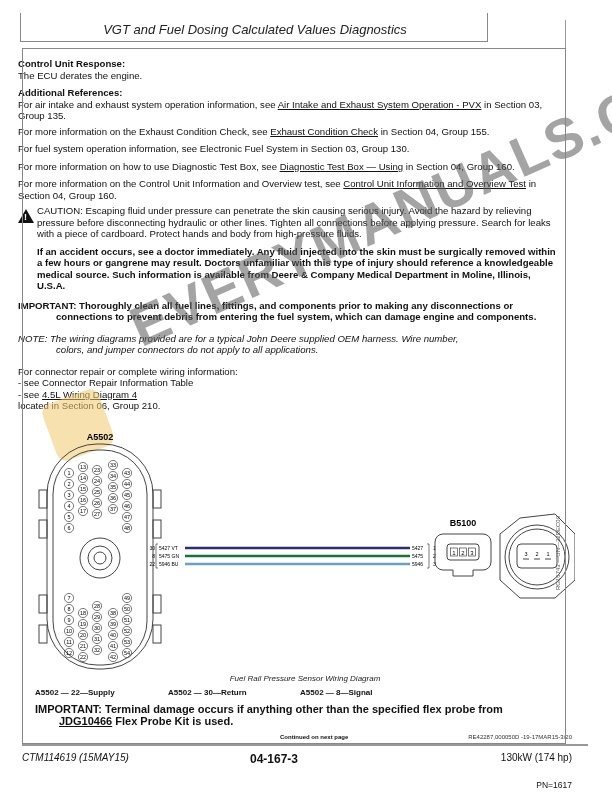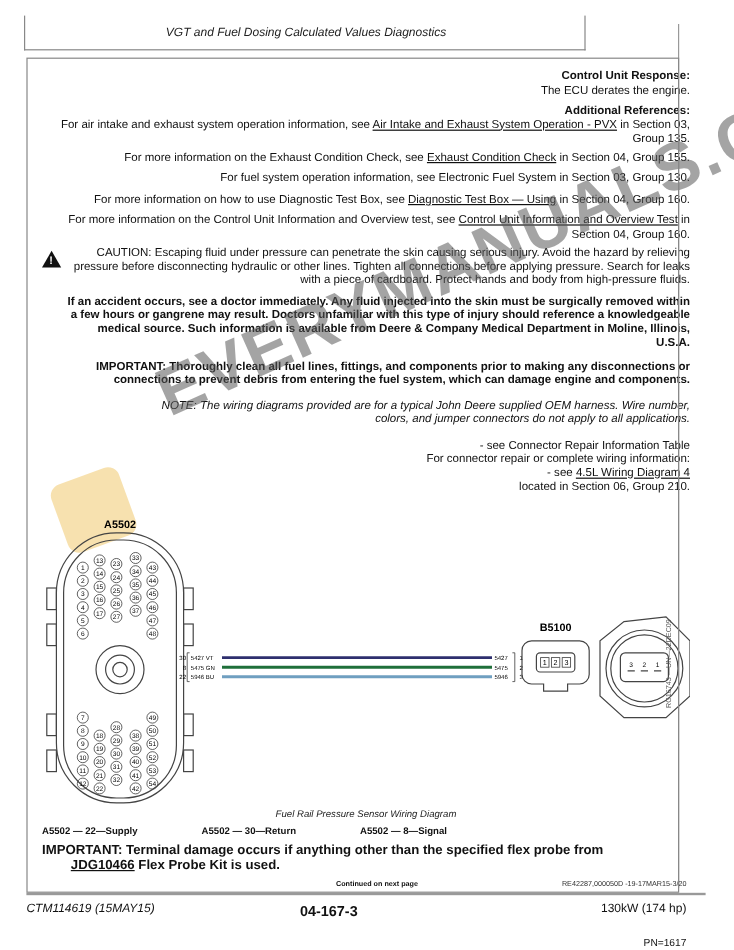--- a/index.html
+++ b/index.html
@@ -1,20 +1,20 @@
 <!DOCTYPE html>
 <html><head>
 <meta charset="utf-8">
 <style>
   html, body { margin:0; padding:0; background:#fff; }
   body { width:612px; height:792px; position:relative; overflow:hidden; font-family:"Liberation Sans", sans-serif; color:#111; }
   .hdr { position:absolute; left:20px; top:13px; width:466px; height:28px; border:1px solid #888; border-top:none; }
-  .title-center { position:absolute; left:22px; top:22px; width:466px; text-align:center; font-style:italic; font-size:10px; color:#222;}
+  .title-center { position:absolute; left:22px; top:22px; width:466px; text-align:center; font-style:italic; font-size:13px; color:#222;}
   .main-box { position:absolute; left:22px; top:48px; width:466px; height:696px; border:1px solid #888; box-sizing:border-box; }
-  .content { position:absolute; left:35px; top:58px; width:540px; font-size:9.6px; line-height:11.5px;text-align:right; }
+  .content { position:absolute; left:18px; top:58px; width:540px; font-size:9.6px; line-height:11.5px; }
   .p { margin:0 0 6px 0; }
   .b { font-weight:bold; }
   u { text-decoration:underline; }
   .caution { position:relative; padding-left:19px; font-weight:normal; font-size:9.6px; line-height:11.5px; }
   .caution-icon { position:absolute; left:0; top:4px; width:0; height:0; border-left:8px solid transparent; border-right:8px solid transparent; border-bottom:14px solid #111; }
   .caution-icon::after { content:"!"; position:absolute; left:-2px; top:3px; color:#fff; font-size:9px; font-weight:bold; }
   .indent { padding-left:19px; font-weight:bold; }
   .important { font-weight:bold; }
   .important .rest { display:block; padding-left:38px; }
   .note { font-style:italic; }
@@ -69,22 +69,22 @@
     <span>IMPORTANT: Thoroughly clean all fuel lines, fittings, and components prior to making any disconnections or</span>
     <span class="rest">connections to prevent debris from entering the fuel system, which can damage engine and components.</span>
   </div>
 
   <div class="note p" style="margin-bottom:10px">
     <span>NOTE: The wiring diagrams provided are for a typical John Deere supplied OEM harness.  Wire number,</span>
     <span class="rest">colors, and jumper connectors do not apply to all applications.</span>
   </div>
 
   <div>
+    <div>For connector repair or complete wiring information:</div>
     <div>- see Connector Repair Information Table</div>
-    <div>For connector repair or complete wiring information:</div>
     <div><span>- see </span><u>4.5L Wiring Diagram 4</u></div>
     <div>located in Section 06, Group 210.</div>
   </div>
 </div>
 
 <div class="wm-logo"></div>
 <div class="watermark">EVERYMANUALS.COM</div>
 
 <svg class="diagram" viewBox="0 0 540 240" width="540" height="240" font-family="Liberation Sans, sans-serif">
 

